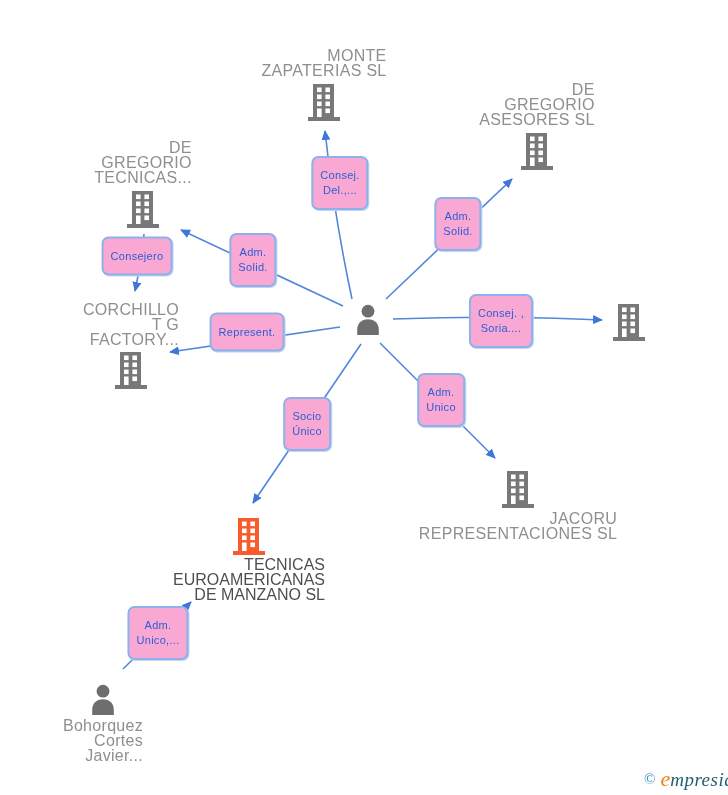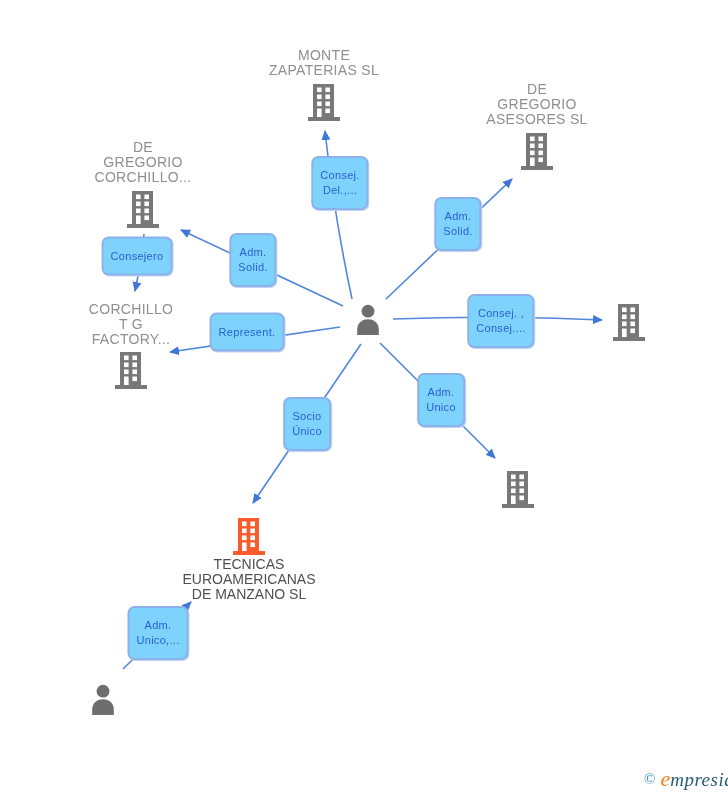--- a/index.html
+++ b/index.html
@@ -1,24 +1,24 @@
 <!DOCTYPE html>
 <html><head>
 <meta charset="utf-8">
 <style>
   html,body{margin:0;padding:0;background:#fff;}
   .canvas{position:relative;width:728px;height:795px;background:#ffffff;
           font-family:"Liberation Sans",sans-serif;overflow:hidden;}
   .edges{position:absolute;left:0;top:0;width:728px;height:795px;}
   .edge{fill:none;stroke:#5287dc;stroke-width:1.6;}
-  .co-name{position:absolute;transform:translateX(-50%);text-align:center;
-           font-size:14px;line-height:15px;color:#8f8f8f;white-space:nowrap;letter-spacing:.3px;}
+  .co-name{position:absolute;transform:translateX(-50%);text-align:right;
+           font-size:16px;line-height:15px;color:#8f8f8f;white-space:nowrap;letter-spacing:.3px;}
   .co-name.bold{font-weight:normal;color:#4f4f4f;letter-spacing:0;}
   .node-icon{position:absolute;line-height:0;}
-  .edge-label{position:absolute;transform:translate(-50%,-50%);background:#7dd3fc;
+  .edge-label{position:absolute;transform:translate(-50%,-50%);background:#f9a8d4;
               border:2px solid #8db1ea;border-radius:7px;padding:10px 7px;
               font-size:11px;line-height:15px;color:#2a5fd4;text-align:center;
               white-space:nowrap;box-shadow:1px 1px 0 #c3d4f2;letter-spacing:.3px;}
   .logo{position:absolute;left:644px;top:766px;font-family:"Liberation Serif",serif;
         font-style:italic;font-size:19px;white-space:nowrap;}
   .logo .c{color:#3a8fc7;font-style:normal;font-size:15px;vertical-align:2px;margin-right:5px;}
   .logo .e{color:#f08019;font-size:22px;}
   .logo .rest{color:#255e70;letter-spacing:.5px;}
 </style>
 </head>
@@ -86,21 +86,21 @@
           <rect x="17.4" y="17.5" width="4.6" height="4.6"></rect>
           <rect x="9" y="24.5" width="4.6" height="8.5"></rect>
           <rect x="17.4" y="24.5" width="4.6" height="4.6"></rect>
         </g>
       </svg>
   </div>
 
   <div class="co-name" style="left:143px;top:140px">
     <div>DE</div>
     <div>GREGORIO</div>
-    <div>CORCHILLO...</div>
+    <div>TECNICAS...</div>
   </div>
   <div class="node-icon" style="left:127px;top:191px">
     <svg width="32" height="37" viewBox="0 0 32 37">
         <g fill="#787878">
           <rect x="5" y="0" width="21" height="33"></rect>
           <rect x="0" y="33" width="32" height="4"></rect>
         </g>
         <g fill="#ffffff">
           <rect x="9" y="3.5" width="4.6" height="4.6"></rect>
           <rect x="17.4" y="3.5" width="4.6" height="4.6"></rect>
@@ -168,20 +168,24 @@
           <rect x="17.4" y="3.5" width="4.6" height="4.6"></rect>
           <rect x="9" y="10.5" width="4.6" height="4.6"></rect>
           <rect x="17.4" y="10.5" width="4.6" height="4.6"></rect>
           <rect x="9" y="17.5" width="4.6" height="4.6"></rect>
           <rect x="17.4" y="17.5" width="4.6" height="4.6"></rect>
           <rect x="9" y="24.5" width="4.6" height="8.5"></rect>
           <rect x="17.4" y="24.5" width="4.6" height="4.6"></rect>
         </g>
       </svg>
   </div>
+  <div class="co-name" style="left:518px;top:511px">
+    <div>JACORU</div>
+    <div>REPRESENTACIONES SL</div>
+  </div>
 
   <div class="node-icon" style="left:233px;top:518px">
     <svg width="32" height="37" viewBox="0 0 32 37">
         <g fill="#f95b2c">
           <rect x="5" y="0" width="21" height="33"></rect>
           <rect x="0" y="33" width="32" height="4"></rect>
         </g>
         <g fill="#ffffff">
           <rect x="9" y="3.5" width="4.6" height="4.6"></rect>
           <rect x="17.4" y="3.5" width="4.6" height="4.6"></rect>
@@ -206,20 +210,25 @@
         <path d="M15 15.2 C8.2 15.2 4.2 19.6 4.2 25.6 L4.2 31 L25.8 31 L25.8 25.6 C25.8 19.6 21.8 15.2 15 15.2 Z"></path>
       </svg>
   </div>
 
   <div class="node-icon" style="left:88px;top:684px">
     <svg width="30" height="31" viewBox="0 0 30 31" fill="#6e6e6e">
         <circle cx="15" cy="7.2" r="6.4"></circle>
         <path d="M15 15.2 C8.2 15.2 4.2 19.6 4.2 25.6 L4.2 31 L25.8 31 L25.8 25.6 C25.8 19.6 21.8 15.2 15 15.2 Z"></path>
       </svg>
   </div>
+  <div class="co-name" style="left:103px;top:718px">
+    <div>Bohorquez</div>
+    <div>Cortes</div>
+    <div>Javier...</div>
+  </div>
 
   <div class="edge-label" style="left:340px;top:183px">
     <div>Consej.</div>
     <div>Del.,...</div>
   </div>
   <div class="edge-label" style="left:458px;top:224px">
     <div>Adm.</div>
     <div>Solid.</div>
   </div>
   <div class="edge-label" style="left:253px;top:260px">
@@ -227,21 +236,21 @@
     <div>Solid.</div>
   </div>
   <div class="edge-label" style="left:137px;top:256px">
     <div>Consejero</div>
   </div>
   <div class="edge-label" style="left:247px;top:332px">
     <div>Represent.</div>
   </div>
   <div class="edge-label" style="left:501px;top:321px">
     <div>Consej. ,</div>
-    <div>Consej....</div>
+    <div>Soria....</div>
   </div>
   <div class="edge-label" style="left:441px;top:400px">
     <div>Adm.</div>
     <div>Unico</div>
   </div>
   <div class="edge-label" style="left:307px;top:424px">
     <div>Socio</div>
     <div>Único</div>
   </div>
   <div class="edge-label" style="left:158px;top:633px">

